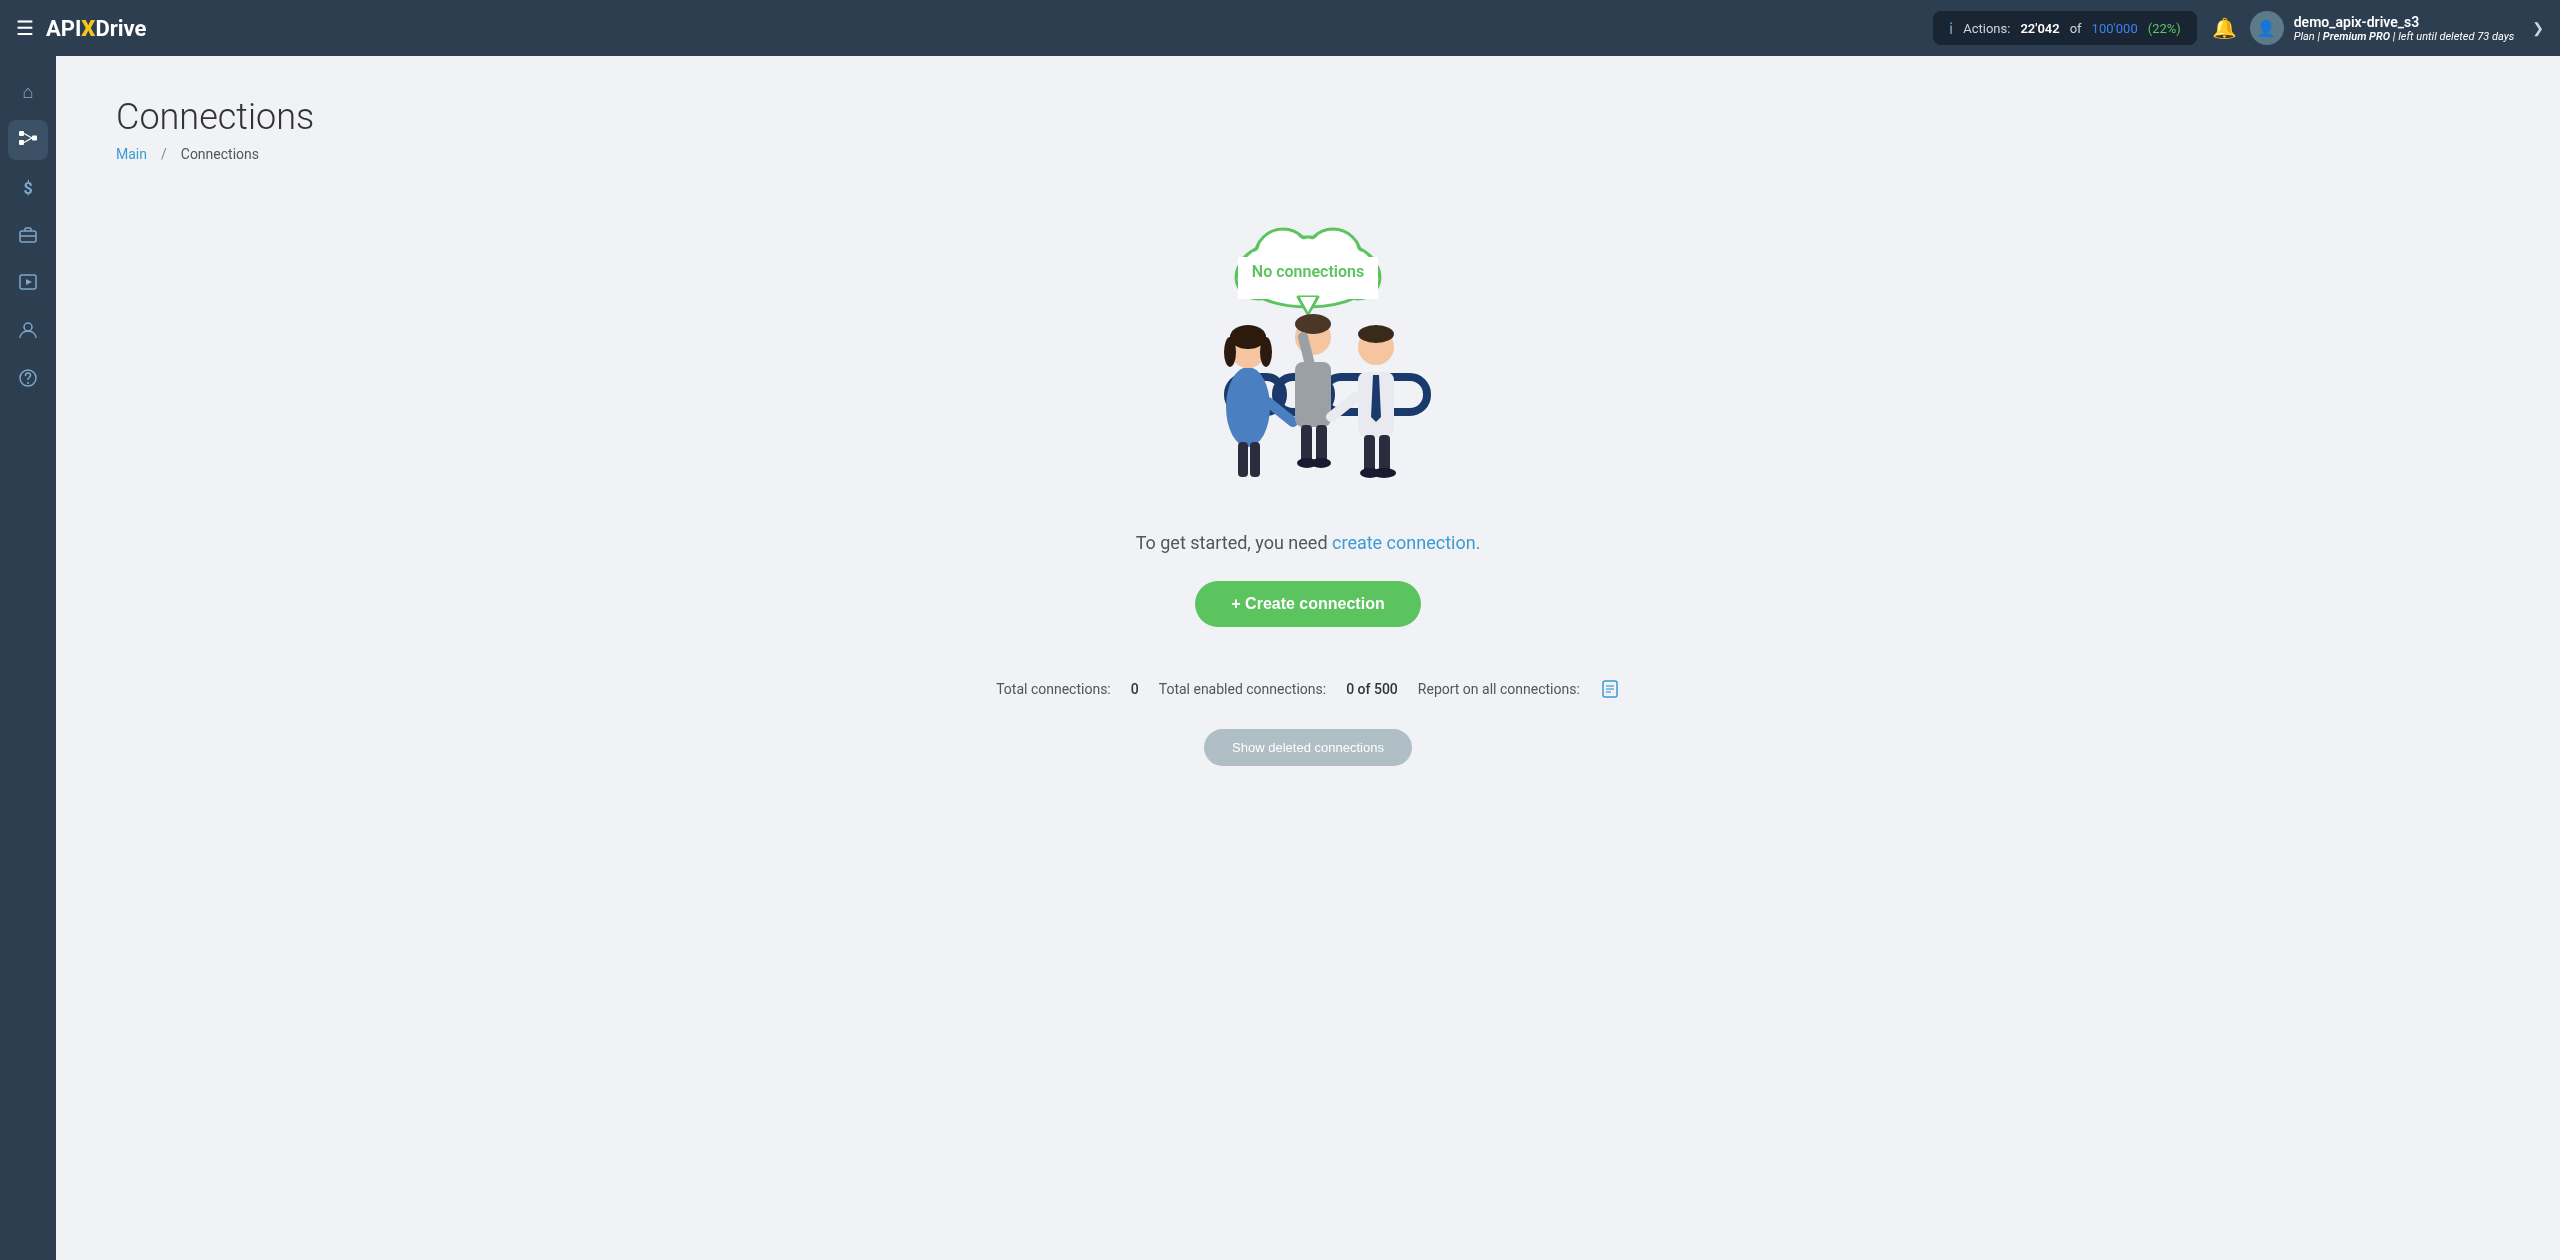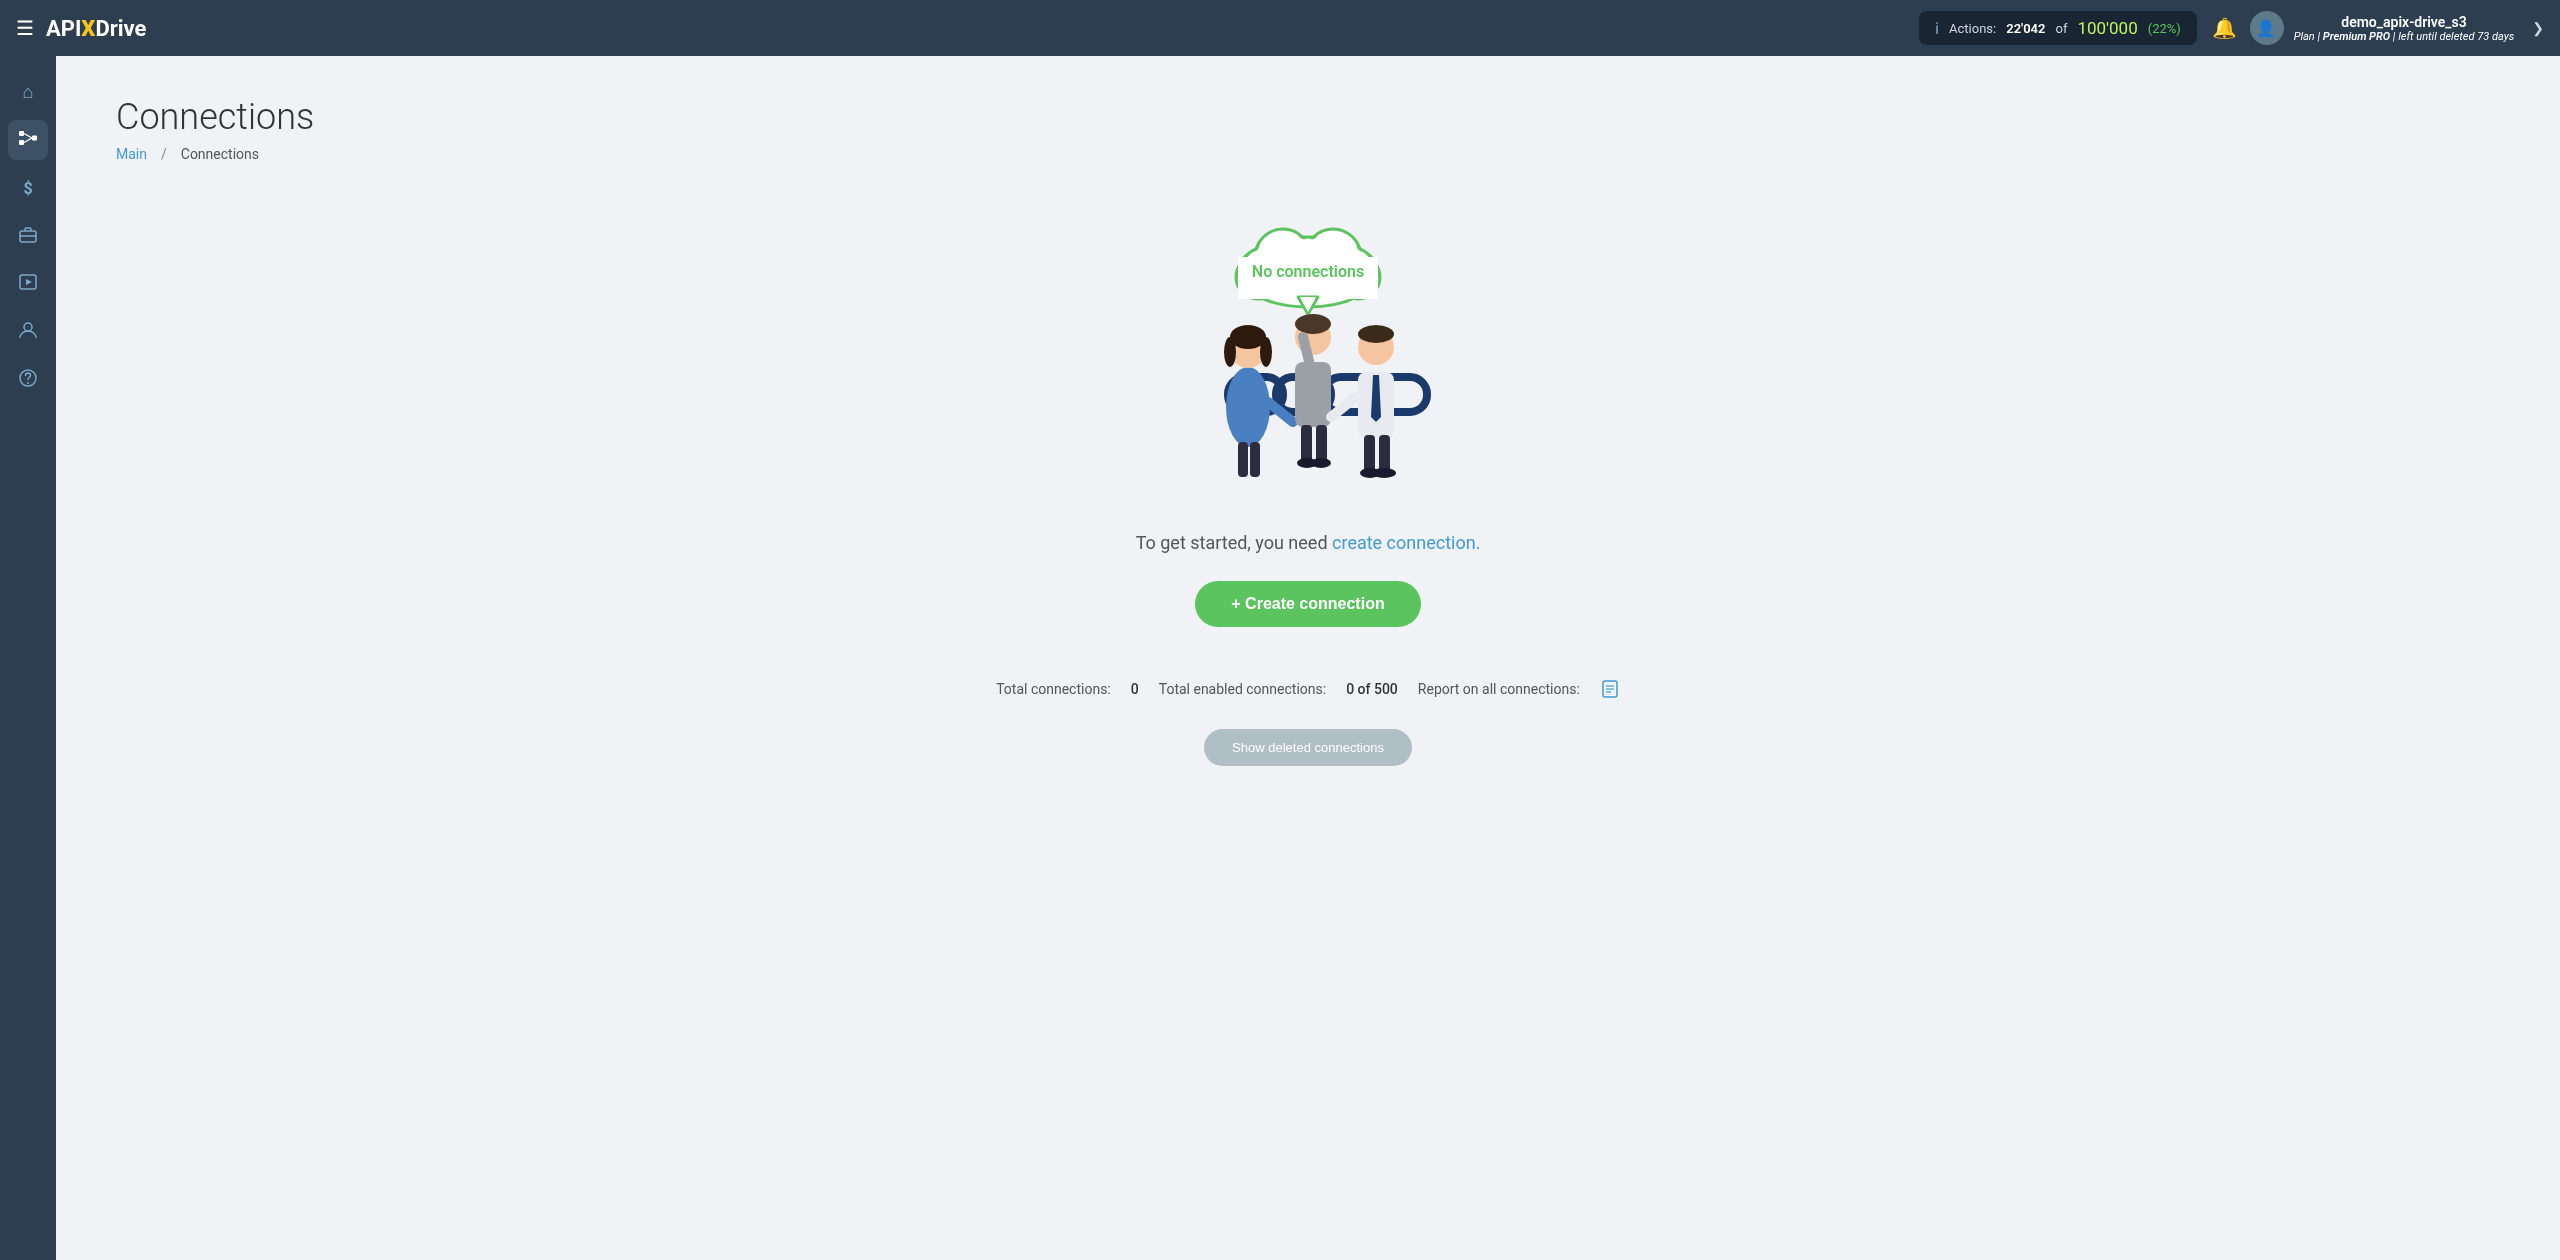--- a/index.html
+++ b/index.html
@@ -52,21 +52,21 @@
       gap: 10px;
       margin-right: 16px;
     }
     .actions-badge .info-icon {
       color: #7fa8c9;
       font-size: 16px;
     }
     .actions-badge .label { color: #cdd6e0; font-size: 13px; }
     .actions-badge .count { color: #fff; font-size: 13px; font-weight: 600; }
     .actions-badge .of-text { color: #cdd6e0; font-size: 13px; }
-    .actions-badge .total { color: #bef264; font-size: 17px; }
+    .actions-badge .total { color: #3b82f6; font-size: 13px; }
     .actions-badge .pct { color: #5bc45e; font-size: 13px; }
 
     .bell-btn {
       background: none;
       border: none;
       color: #cdd6e0;
       font-size: 20px;
       cursor: pointer;
       margin-right: 12px;
     }
@@ -81,21 +81,21 @@
       height: 34px;
       border-radius: 50%;
       background: #5d7a8a;
       display: flex;
       align-items: center;
       justify-content: center;
       color: #fff;
       font-size: 16px;
     }
     .user-info { display: flex; flex-direction: column; }
-    .user-name { color: #fff; font-size: 14px; font-weight: 600; text-align: center; }
+    .user-name { color: #fff; font-size: 14px; font-weight: 600; }
     .user-plan { color: #a0b4c0; font-size: 11px; }
     .user-plan span { color: #fff; font-style: italic; }
     .chevron-down { color: #cdd6e0; font-size: 14px; margin-left: 8px; }
 
     
     .layout {
       display: flex;
       flex: 1;
       overflow: hidden;
     }

